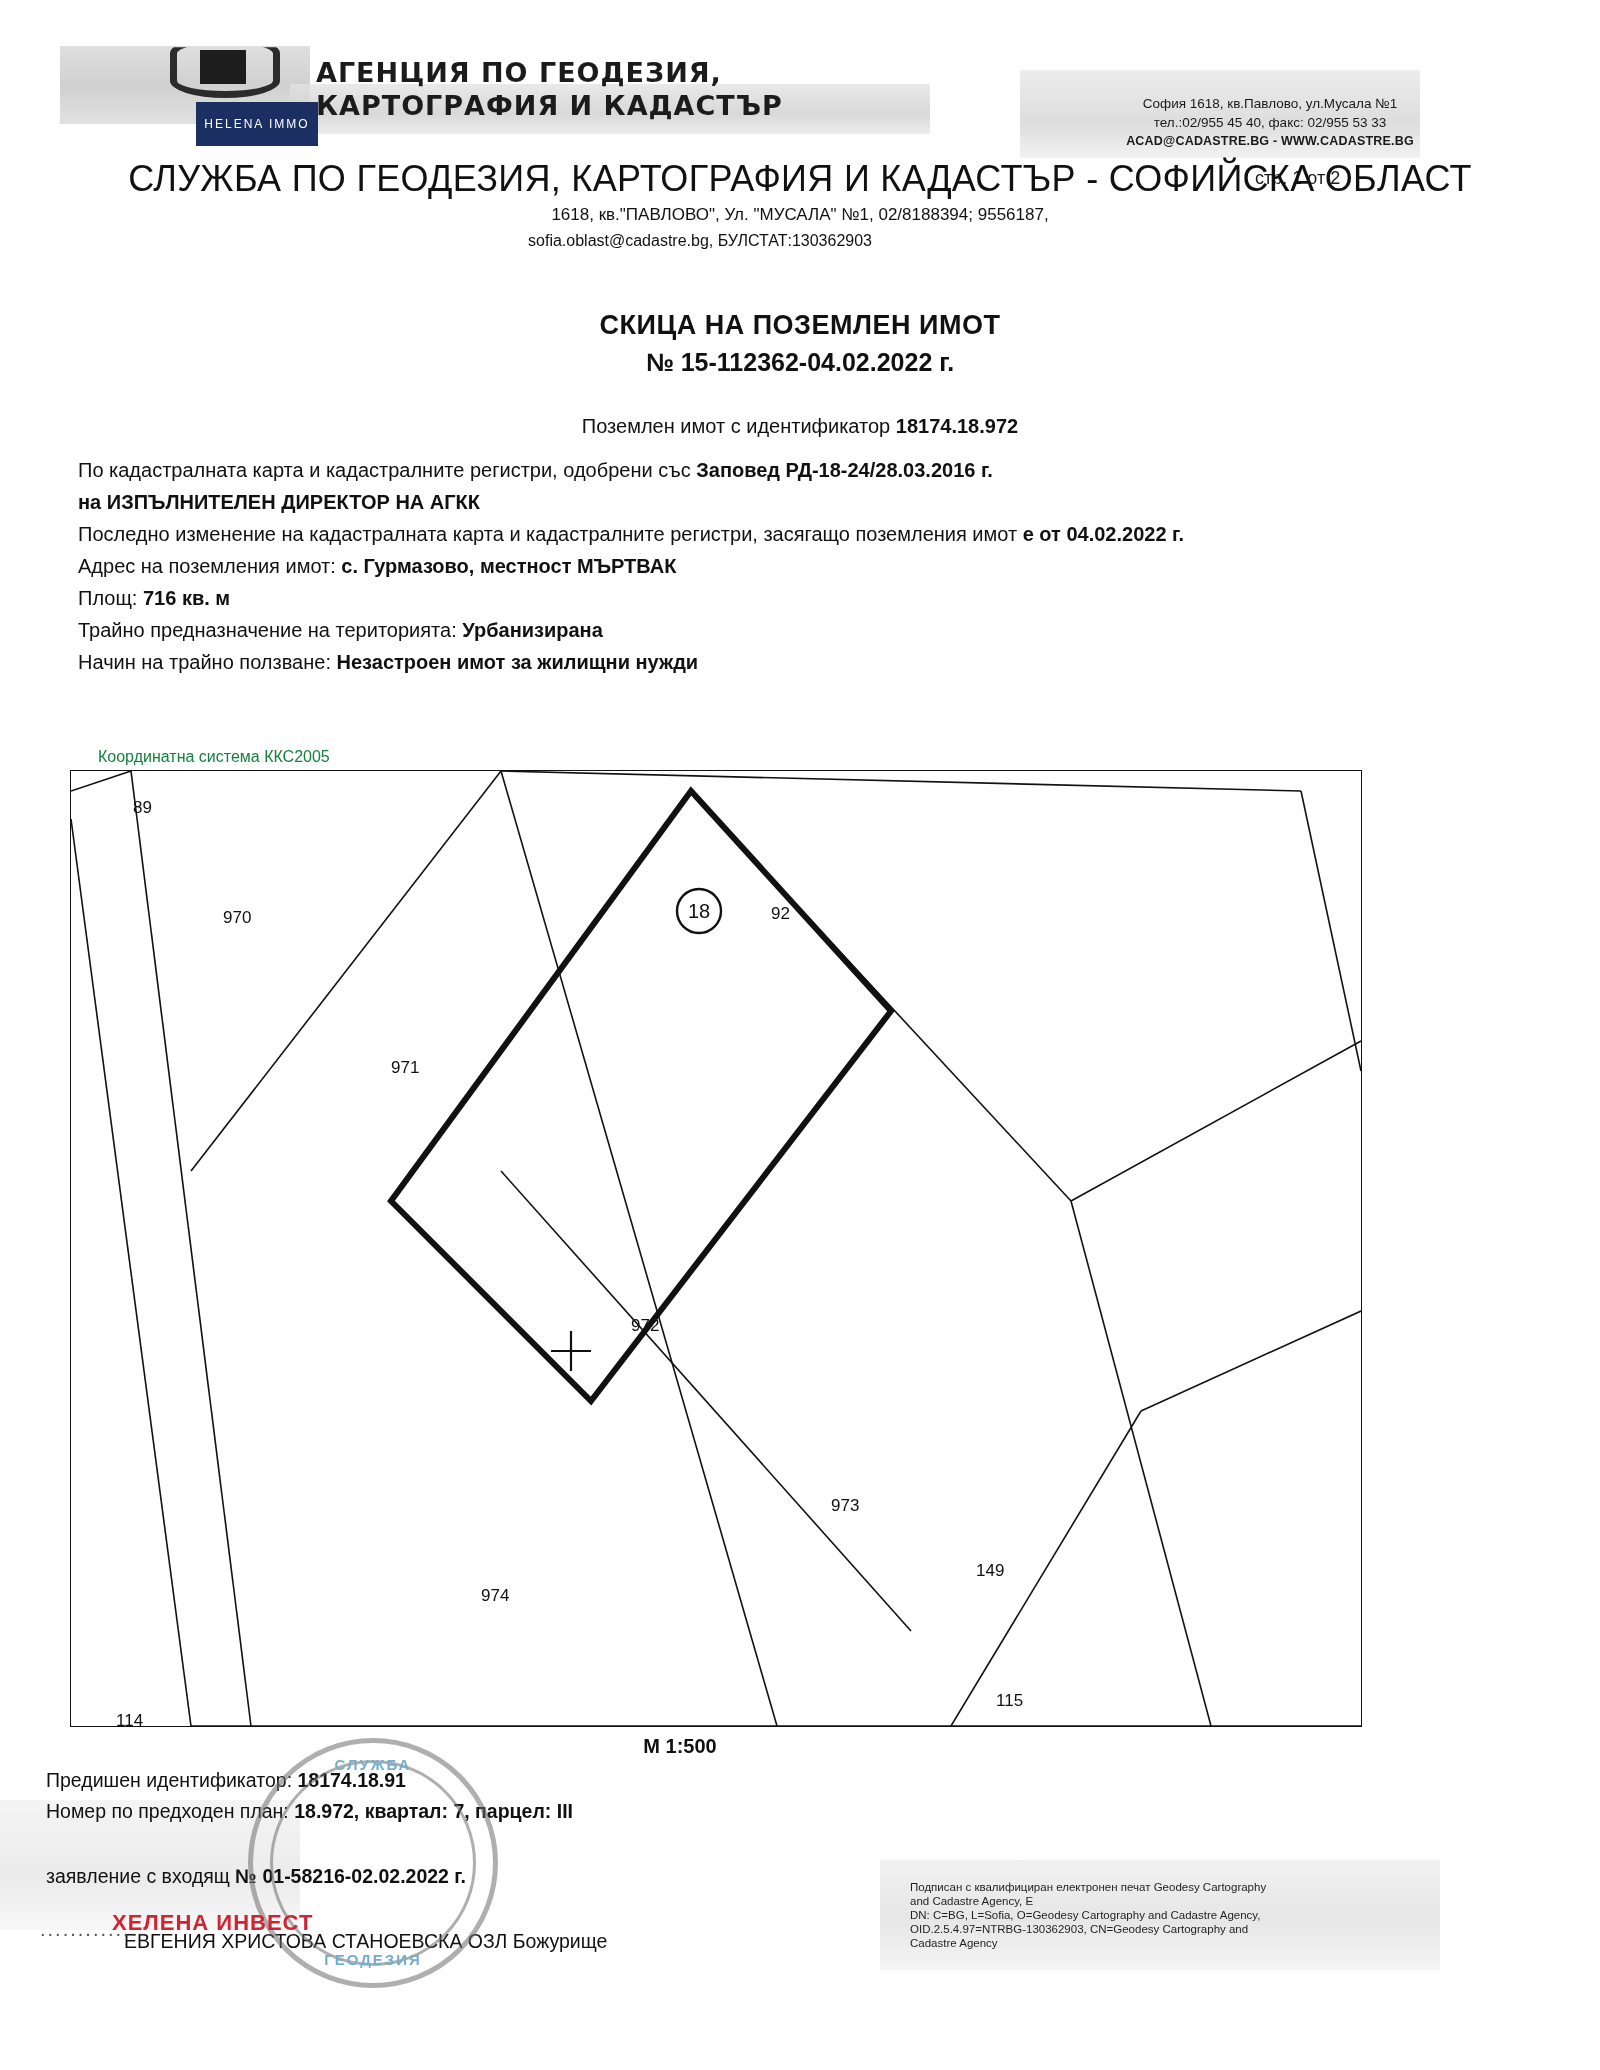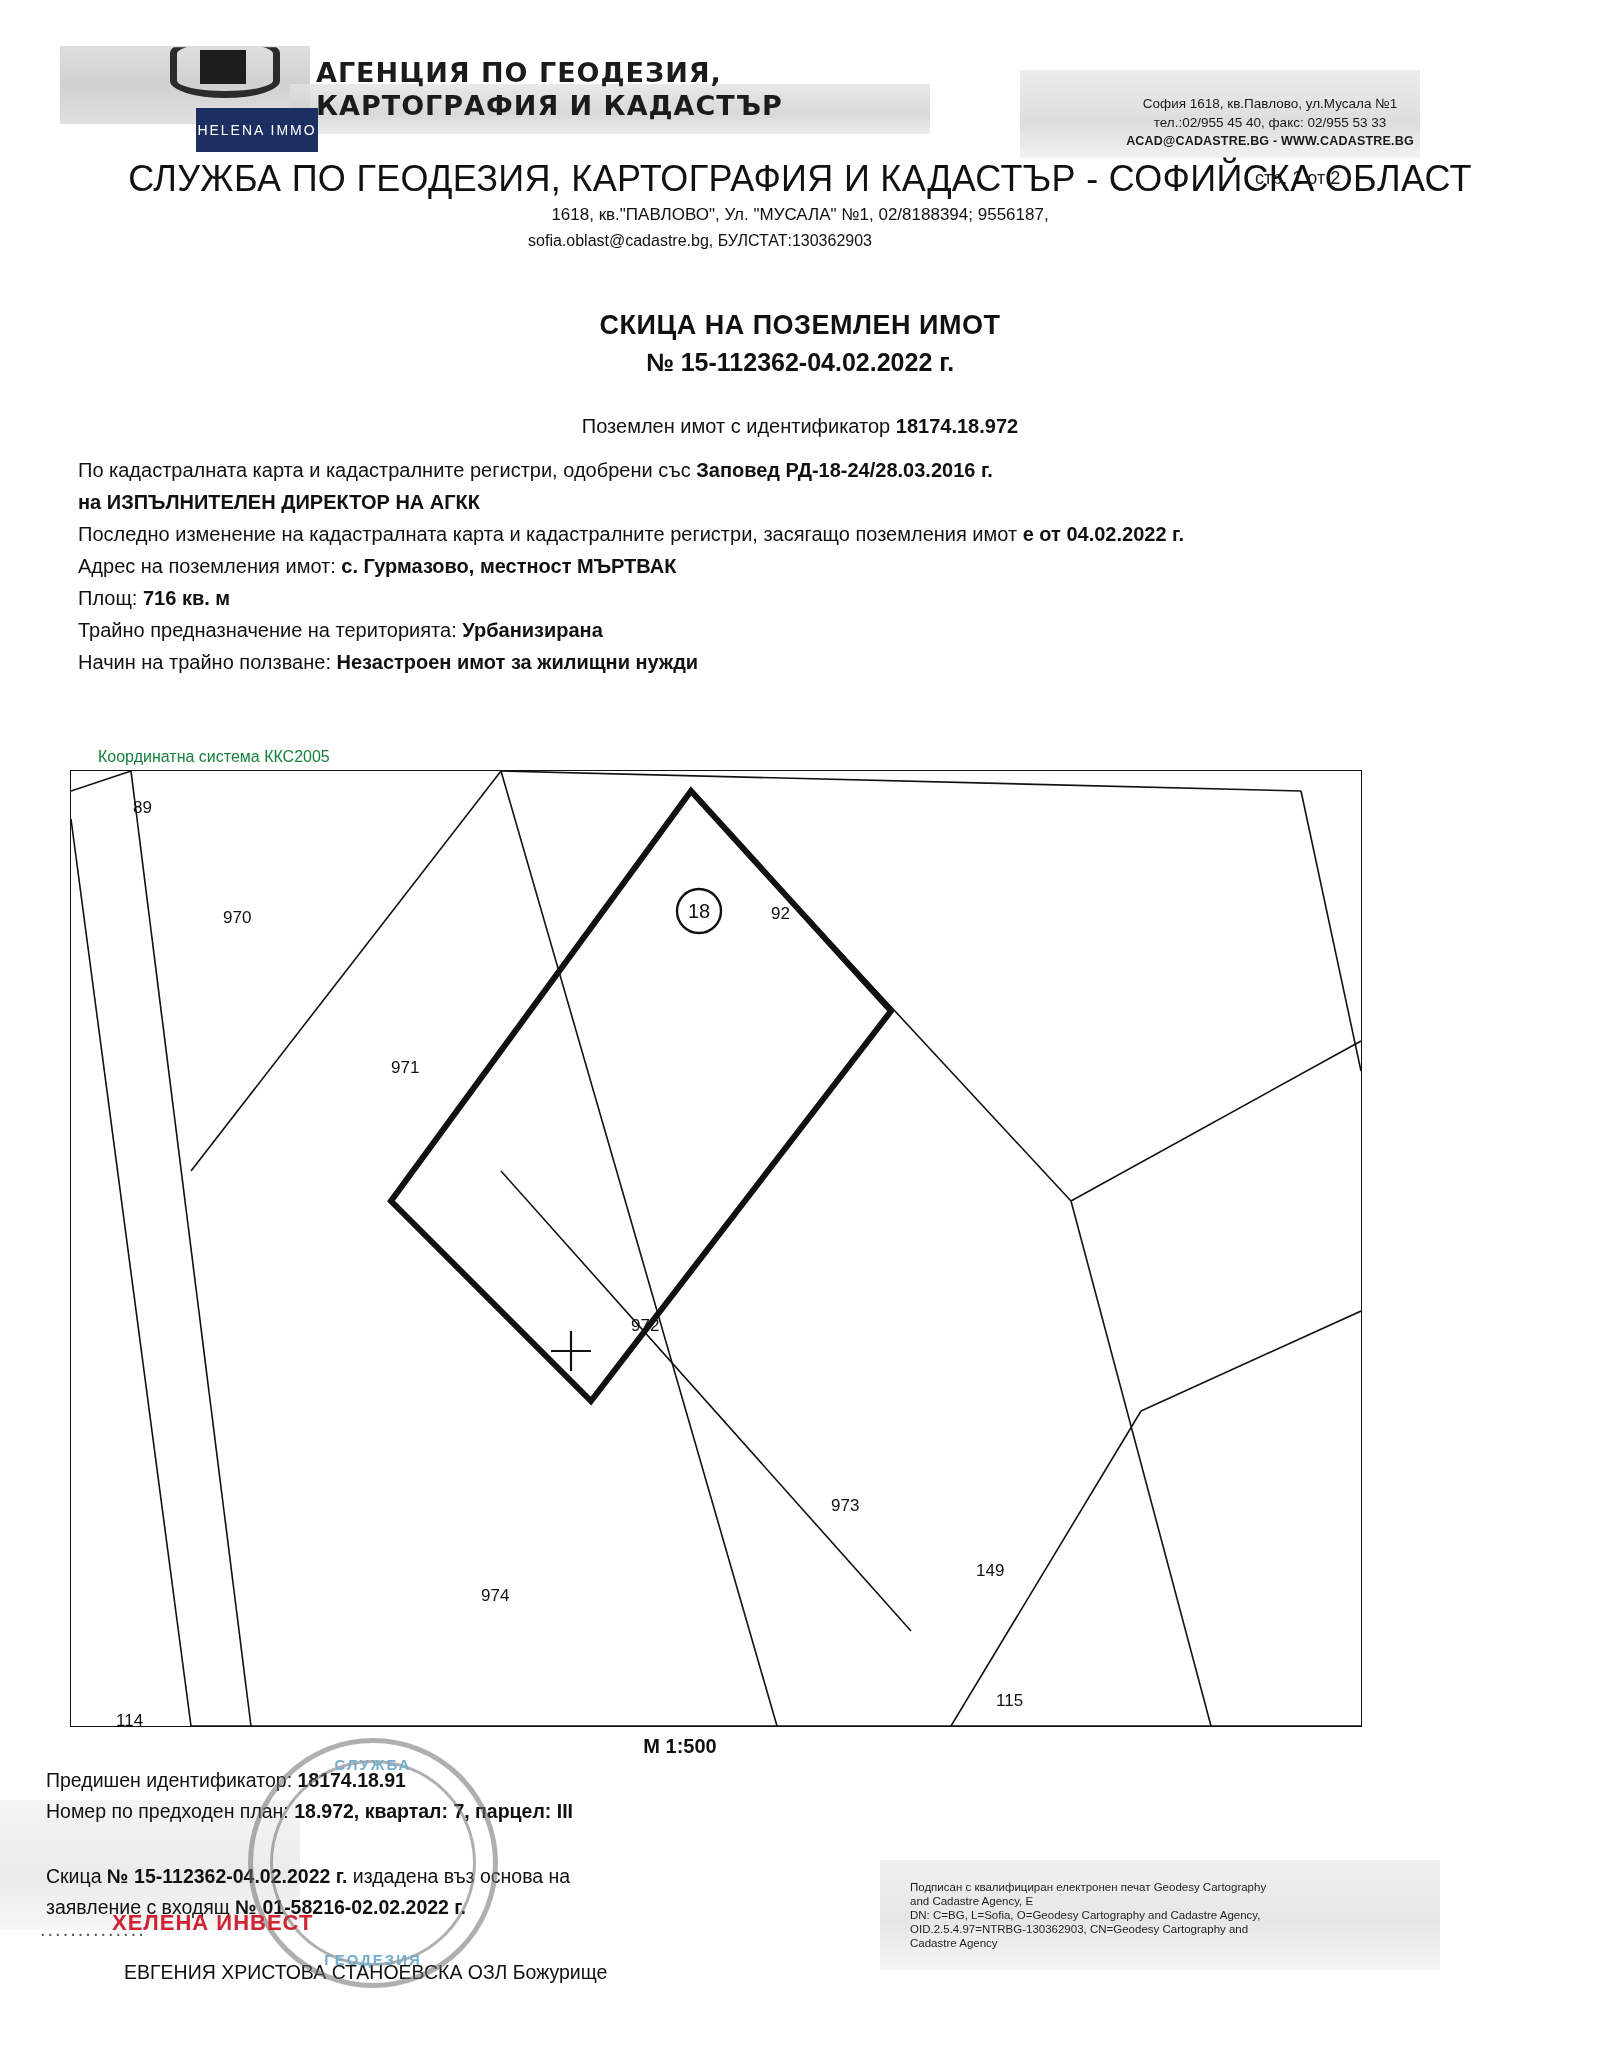--- a/index.html
+++ b/index.html
@@ -78,27 +78,27 @@
     font-family: "DejaVu Sans", sans-serif;
     font-weight: bold;
     font-size: 27px;
     letter-spacing: 1px;
     color: #1b1b1b;
     line-height: 33px;
     text-transform: uppercase;
   }
   .helena-stamp {
     position: absolute;
-    top: 90px;
+    top: 84px;
     left: 136px;
     width: 122px;
     height: 44px;
     background: #1c2f63;
     color: #ffffff;
-    font-size: 14px;
+    font-size: 12px;
     letter-spacing: 2px;
     display: flex;
     align-items: center;
     justify-content: center;
     font-family: "Liberation Sans", sans-serif;
   }
   .header-contact {
     position: absolute;
     top: 76px;
     left: 1020px;
@@ -440,23 +440,20 @@
 
   <div class="footer">
     <div>
       <span>Предишен идентификатор: </span><b>18174.18.91</b>
     </div>
     <div>
       <span>Номер по предходен план: </span><b>18.972, квартал: 7, парцел: III</b>
     </div>
     <div class="gap"></div>
     <div>
-      <span>Скица </span><b>№ 15-112362-04.02.2022 г.</b><span> издадена въз основа на</span>
-    </div>
-    <div>
       <span>заявление с входящ </span><b>№ 01-58216-02.02.2022 г.</b>
     </div>
     <div class="gap"></div>
     <div style="padding-left:78px;">ЕВГЕНИЯ ХРИСТОВА СТАНОЕВСКА ОЗЛ Божурище</div>
   </div>
 
   <div class="stamp">
     <div class="ring"></div>
     <div class="ring2"></div>
     <div class="txt">

